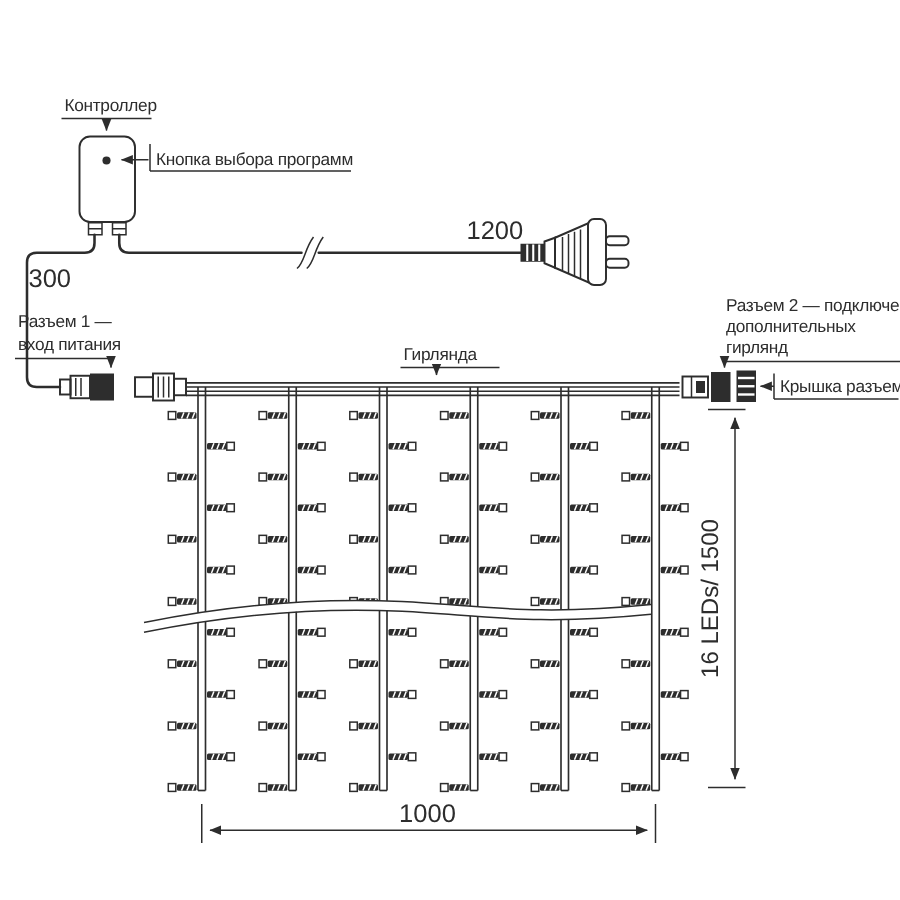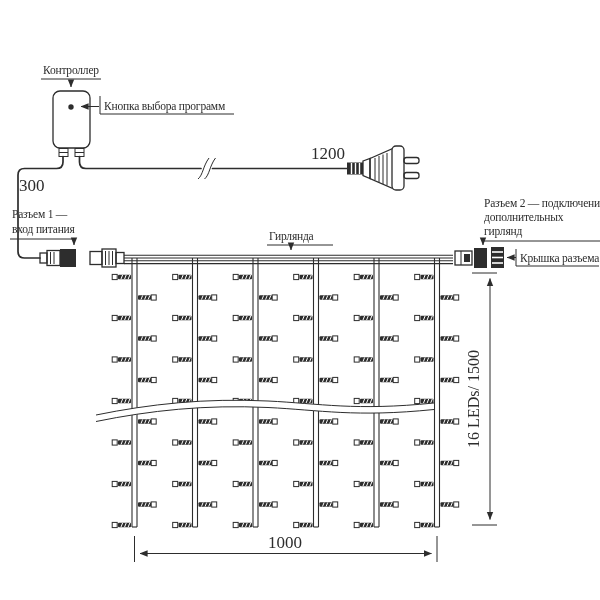--- a/index.html
+++ b/index.html
@@ -1,19 +1,19 @@
 <!DOCTYPE html>
 <html style="--line: #2d2d2d; --bg: #ffffff;"><head>
 <meta charset="utf-8">
 <style>
   :root { --line:#2d2d2d; --bg:#ffffff; }
   html,body { margin:0; padding:0; background:#fff; }
   .stage {
     width:600px; height:600px; background:var(--bg); position:relative;
-    font-family:Liberation Serif, serif; overflow:hidden;
+    font-family:Liberation Sans, sans-serif; overflow:hidden;
   }
   svg { display:block; }
   .ln   { stroke:var(--line); stroke-width:1.3; fill:none; stroke-linecap:round; }
   .wire { stroke:var(--line); stroke-width:1.7; fill:none; stroke-linecap:round; }
   .bus  { stroke:var(--line); stroke-width:1.1; fill:none; }
   .thin { stroke:var(--line); stroke-width:1; fill:none; }
   .fillb{ fill:var(--line); stroke:none; }
   .white{ fill:#fff; }
   .lbl  { fill:var(--line); font-size:11.5px; letter-spacing:-0.2px; }
   .dim  { fill:var(--line); font-size:17px; }

